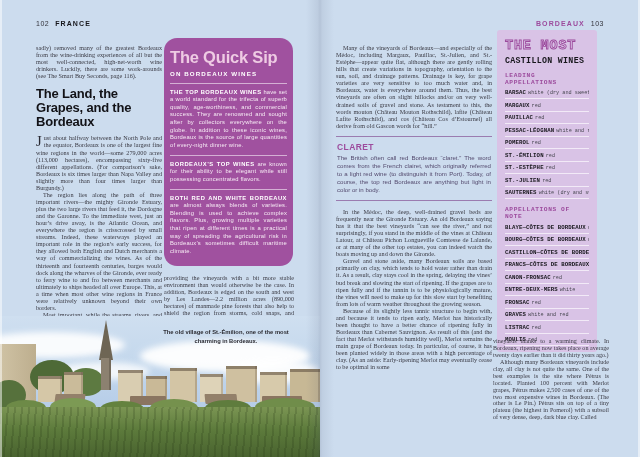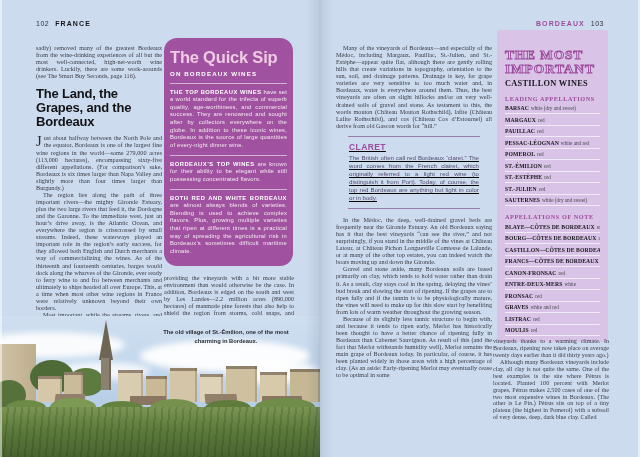--- a/index.html
+++ b/index.html
@@ -89,26 +89,26 @@
   .k2 { left:50px;  top:82px; width:46px; height:18px; background:#7c9a54; }
   .k3 { left:100px; top:85px; width:44px; height:16px; background:#64823f; }
   .k4 { left:150px; top:83px; width:48px; height:18px; background:#75914d; }
   .k5 { left:205px; top:84px; width:46px; height:16px; background:#5f7c3d; }
   .k6 { left:255px; top:82px; width:60px; height:18px; background:#708d4a; }
   .photo-caption { position:absolute; left:150px; top:12px; width:152px; z-index:5; text-align:center;
     font-family:"Liberation Sans", sans-serif; font-weight:bold; font-size:5.8px; line-height:1.55; color:#2c2c33; }
 
   
   .col-r1 { position:absolute; left:16px; top:44px; width:156px; }
-  .claret { margin:7px 12px; padding:5px 1px 6px; border-top:1px solid #9b7cb0; border-bottom:1px solid #9b7cb0;text-decoration:underline; }
+  .claret { margin:7px 0; padding:5px 1px 6px; border-top:1px solid #9b7cb0; border-bottom:1px solid #9b7cb0; }
   .claret-h { font-family:"Liberation Sans", sans-serif; font-size:8.5px; font-weight:bold; color:#9c4b9d; letter-spacing:.4px; margin-bottom:2px; }
   .claret-t { font-family:"Liberation Sans", sans-serif; font-size:6.1px; line-height:1.32; color:#544a6e; text-align:justify; }
 
-  .sidebar { position:absolute; left:177px; top:30px; width:111px; background:#d9c3e6; border-radius:3px;
-    padding:18px 8px 6px; font-family:Liberation Serif, serif; }
+  .sidebar { position:absolute; left:177px; top:30px; width:100px; background:#d9c3e6; border-radius:3px;
+    padding:9px 8px 6px; font-family:Liberation Mono, monospace; }
   .sb-outline { font-size:13.5px; font-weight:bold; letter-spacing:.8px; line-height:1.02;
     color:transparent; -webkit-text-stroke:0.9px #9c4b9d; }
   .sb-solid { font-size:8.3px; font-weight:bold; color:#17171c; letter-spacing:.3px; margin:3px 0 6px; }
   .sb-h { font-size:6.2px; font-weight:bold; color:#9c4b9d; letter-spacing:.6px; margin:7px 0 1px; }
   .sb-item { font-size:5.7px; padding:2.5px 0 2px; border-bottom:1px solid #f2eaf7; color:#17171c;
     white-space:nowrap; overflow:hidden; }
   .sb-name { font-weight:bold; letter-spacing:.1px; }
   .sb-type { font-size:5.2px; color:#474750; margin-left:2px; }
 
   .col-r2 { position:absolute; left:173px; top:338px; width:116px; height:115px; overflow:hidden; }
@@ -198,21 +198,20 @@
     <div>
 
     <p class="body-p indent">In the Médoc, the deep, well-drained gravel beds are frequently near the Gironde Estuary. An old Bordeaux saying has it that the best vineyards “can see the river,” and not surprisingly, if you stand in the middle of the vines at Château Latour, at Château Pichon Longueville Comtesse de Lalande, or at many of the other top estates, you can indeed watch the boats moving up and down the Gironde.</p>
         <p class="body-p indent">Gravel and stone aside, many Bordeaux soils are based primarily on clay, which tends to hold water rather than drain it. As a result, clay stays cool in the spring, delaying the vines’ bud break and slowing the start of ripening. If the grapes are to ripen fully and if the tannin is to be physiologically mature, the vines will need to make up for this slow start by benefiting from lots of warm weather throughout the growing season.</p>
         <p class="body-p indent">Because of its slightly less tannic structure to begin with, and because it tends to ripen early, Merlot has historically been thought to have a better chance of ripening fully in Bordeaux than Cabernet Sauvignon. As result of this (and the fact that Merlot withstands humidity well), Merlot remains the main grape of Bordeaux today. In particular, of course, it has been planted widely in those areas with a high percentage of clay. (As an aside: Early-ripening Merlot may eventually cease to be optimal in some</p>
       </div>
   </div>
 
   <div class="sidebar">
     <div class="sb-outline">THE MOST</div>
-    <div class="sb-outline">IMPORTANT</div>
     <div class="sb-solid">CASTILLON WINES</div>
     <div class="sb-h">LEADING APPELLATIONS</div>
     <div>
 
         <div class="sb-item"><span class="sb-name">BARSAC</span><span class="sb-type">white (dry and sweet)</span></div>
 
         <div class="sb-item"><span class="sb-name">MARGAUX</span><span class="sb-type">red</span></div>
 
         <div class="sb-item"><span class="sb-name">PAUILLAC</span><span class="sb-type">red</span></div>
 

